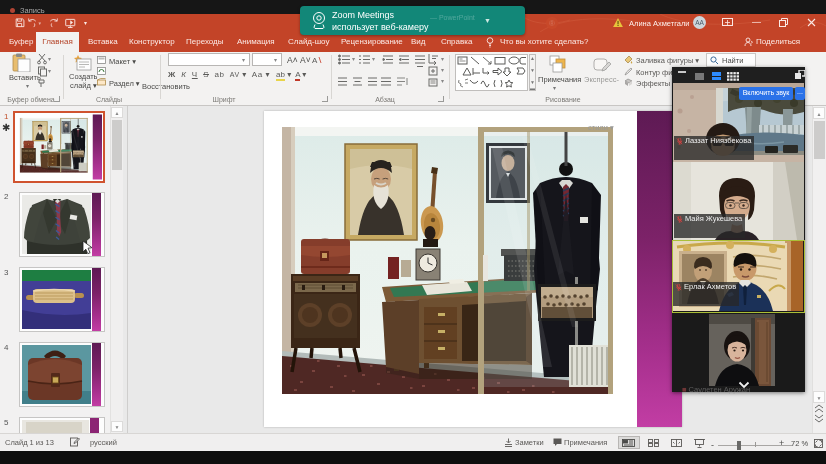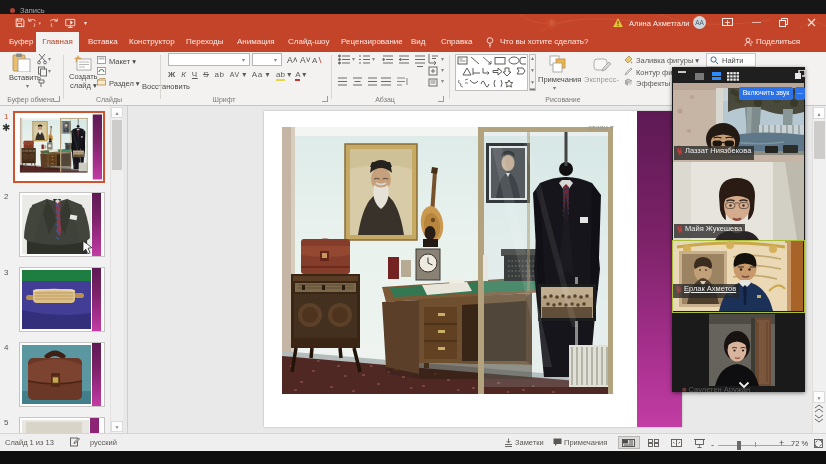--- a/index.html
+++ b/index.html
@@ -33,21 +33,21 @@
 .tnum{position:absolute;font-size:8px;color:#555;}
 
 #vscroll{position:absolute;top:106px;left:812px;width:14px;height:327px;background:#f1f0f0;border-left:1px solid #e0dfde;}
 
 #statusbar{position:absolute;top:433px;left:0;width:826px;height:18px;background:#f0efef;border-top:1px solid #d8d6d4;font-size:7.5px;color:#5a5856;}
 #blackstrip{position:absolute;top:451px;left:0;width:826px;height:13px;background:#0e0e0e;}
 
 #toast{position:absolute;top:6px;left:300px;width:225px;height:29px;background:#128778;border-radius:4px;box-shadow:0 1px 3px rgba(0,0,0,.35);}
 
 #zoomwin{position:absolute;top:67px;left:672px;width:133px;height:325px;background:#1a1a1a;box-shadow:0 1px 4px rgba(0,0,0,.5);}
-.vlabel{position:absolute;background:rgba(40,40,40,.78);color:#efefef;font-size:7.5px;line-height:10px;padding:0 3px 0 11px;height:14px;white-space:nowrap;}
+.vlabel{position:absolute;background:rgba(40,40,40,.78);color:#efefef;font-size:7.5px;line-height:10px;padding:0 3px 0 11px;height:24px;white-space:nowrap;}
 .micoff{position:absolute;left:2px;top:2px;width:7px;height:7px;}
 </style></head>
 <body>
 <div id="app">
   <svg width="0" height="0" style="position:absolute">
     <defs>
       <linearGradient id="mgrad" x1="0" y1="0" x2="0" y2="1">
         <stop offset="0" stop-color="#5e1a54"></stop>
           <stop offset=".4" stop-color="#7c2268"></stop>
           <stop offset=".75" stop-color="#a52f8c"></stop>
@@ -602,20 +602,31 @@
   <div class="abs" style="left:718px;top:444.5px;width:74px;height:1px;background:#a8a6a4;"></div>
   <div class="abs" style="left:737px;top:440.5px;width:4px;height:9px;background:#6a6a68;"></div>
   <div class="abs" style="left:755px;top:442px;width:1px;height:5px;background:#9a9896;"></div>
   <div class="abs" style="left:779px;top:438px;font-size:9px;color:#4a4a48;">+</div>
   <div class="abs" style="left:791px;top:439px;font-size:7.5px;color:#4a4a48;">72 %</div>
   <svg class="abs" style="left:814px;top:439px;width:9px;height:9px" viewBox="0 0 9 9" fill="none" stroke="#5a5856" stroke-width=".9">
       <rect x=".5" y=".5" width="8" height="8"></rect>
       <path d="M1.5 3.5 l2 -2 M7.5 5.5 l-2 2 M5.5 1.5 h2 v2 M3.5 7.5 h-2 v-2"></path>
     </svg>
   <div id="blackstrip"></div>
+  <div id="toast">
+    <svg class="abs" style="left:10px;top:5px;width:18px;height:19px" viewBox="0 0 18 19" fill="none" stroke="#fff" stroke-width="1">
+      <circle cx="9" cy="7" r="5.5"></circle>
+        <circle cx="9" cy="7" r="2.2"></circle>
+        <path d="M5 13.5 q-2 3.5 0 4 h8 q2 -.5 0 -4" stroke-width="1"></path>
+    </svg>
+    <div class="abs" style="left:32px;top:4px;font-size:9px;color:#fff;">Zoom Meetings</div>
+    <div class="abs" style="left:32px;top:16px;font-size:9px;color:#fff;">использует веб-камеру</div>
+    <div class="abs" style="left:130px;top:8px;font-size:7px;color:#ffffff;opacity:.25;">— PowerPoint</div>
+    <div class="abs" style="left:184px;top:11px;font-size:7px;color:#cfe8e2;">▼</div>
+  </div>
   <div id="zoomwin">
 
     <div class="abs" style="left:0;top:0;width:133px;height:16px;background:#1f1f1f;"></div>
     <div class="abs" style="left:6px;top:4px;width:8px;height:2px;background:#c8c8c8;"></div>
     <div class="abs" style="left:23px;top:6px;width:9px;height:6.5px;background:#787878;"></div>
     <div class="abs" style="left:40px;top:5px;width:9px;height:3.5px;background:#2d8cff;"></div>
     <div class="abs" style="left:40px;top:9.5px;width:9px;height:3.5px;background:#2d8cff;"></div>
     <svg class="abs" style="left:55px;top:4.5px;width:12px;height:9px" viewBox="0 0 15 11" fill="#ededed">
         <g>
           <rect y="0" width="3" height="2.8"></rect>
@@ -734,21 +745,21 @@
         <path d="M65 26 l6 0 m6 0 l6 0" stroke="#3a2a1c" stroke-width="1.2"></path>
         <circle cx="68" cy="28.5" r="1.2" fill="#2a1c12"></circle>
           <circle cx="76.5" cy="28.5" r="1.2" fill="#2a1c12"></circle>
         <path d="M69 35 q3.5 2 7 0" stroke="#7a4a3a" stroke-width="1.6" fill="none"></path>
         <path d="M46 70 q6 -26 26 -30 q22 4 28 30 z" fill="#1b3158"></path>
         <path d="M66 42 l6 6 l6 -6 l-2 -3 l-8 0 z" fill="#e4e4e0"></path>
         <path d="M70 46 l2 -2 l2 2 l-1 18 l-2 0 z" fill="#10203c"></path>
         <path d="M54 53 l5 -2 l2 3 l-5 2 z" fill="#3a5a9a"></path>
         <rect x="84" y="54" width="4" height="3" fill="#c8b060"></rect>
       </svg>
-      <div class="vlabel" style="left:0;bottom:14px;text-decoration:underline;">
+      <div class="vlabel" style="left:0;bottom:6px;">
         <svg class="micoff" viewBox="0 0 8 8">
             <path d="M3 1 a1.2 1.2 0 0 1 2.4 0 v2.2 a1.2 1.2 0 0 1 -2.4 0 z M1.8 3 a2.4 2.4 0 0 0 4.8 0 M4.2 5.6 v1.4 M3 7 h2.4" stroke="#e04040" stroke-width=".8" fill="none"></path>
             <path d="M1 .5 L7 7" stroke="#e04040" stroke-width=".9"></path>
           </svg>
         Ерлак Ахметов</div>
     </div>
 
     <div class="abs" style="left:37px;top:247px;width:66px;height:72px;overflow:hidden;background:#4a4642;">
       <svg width="66" height="72" viewBox="0 0 66 72">
         <rect width="66" height="72" fill="#66625c"></rect>

